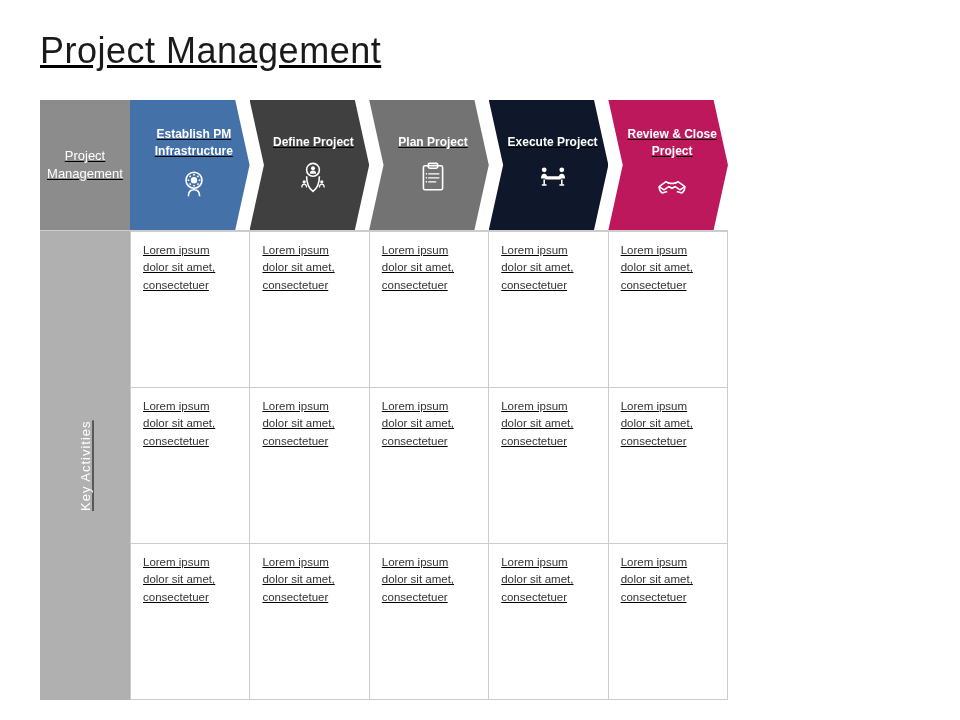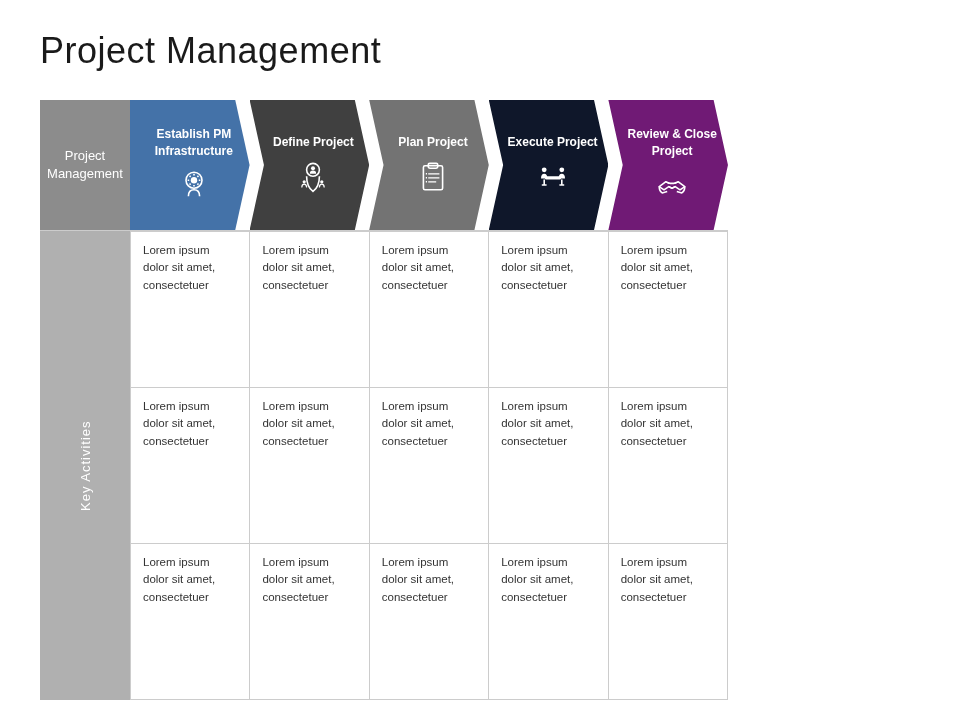--- a/index.html
+++ b/index.html
@@ -10,20 +10,21 @@
       font-family: 'Segoe UI', Arial, sans-serif;
       overflow: hidden;
     }
 
     .page-container {
       width: 768px;
       height: 720px;
       padding: 30px 40px 20px 40px;
       display: flex;
       flex-direction: column;
+      text-decoration: underline;
     }
 
     .main-title {
       font-size: 36px;
       font-weight: 300;
       color: #1a1a1a;
       margin-bottom: 28px;
       letter-spacing: 0.5px;
     }
 
@@ -82,21 +83,21 @@
     }
 
     .arrow-item:first-child .arrow-shape {
       clip-path: polygon(0% 0%, 88% 0%, 100% 50%, 88% 100%, 0% 100%, 0% 50%);
     }
 
     .arrow-shape.dark-blue { background: #4472a8; }
     .arrow-shape.medium-blue { background: #404040; }
     .arrow-shape.steel-blue { background: #737373; }
     .arrow-shape.dark-steel { background: #0f172a; }
-    .arrow-shape.navy-blue { background: #701a75; }
+    .arrow-shape.navy-blue { background: #be185d; }
 
     .arrow-label {
       color: #ffffff;
       font-size: 12px;
       font-weight: 600;
       text-align: center;
       line-height: 1.35;
       margin-bottom: 6px;
     }
 

